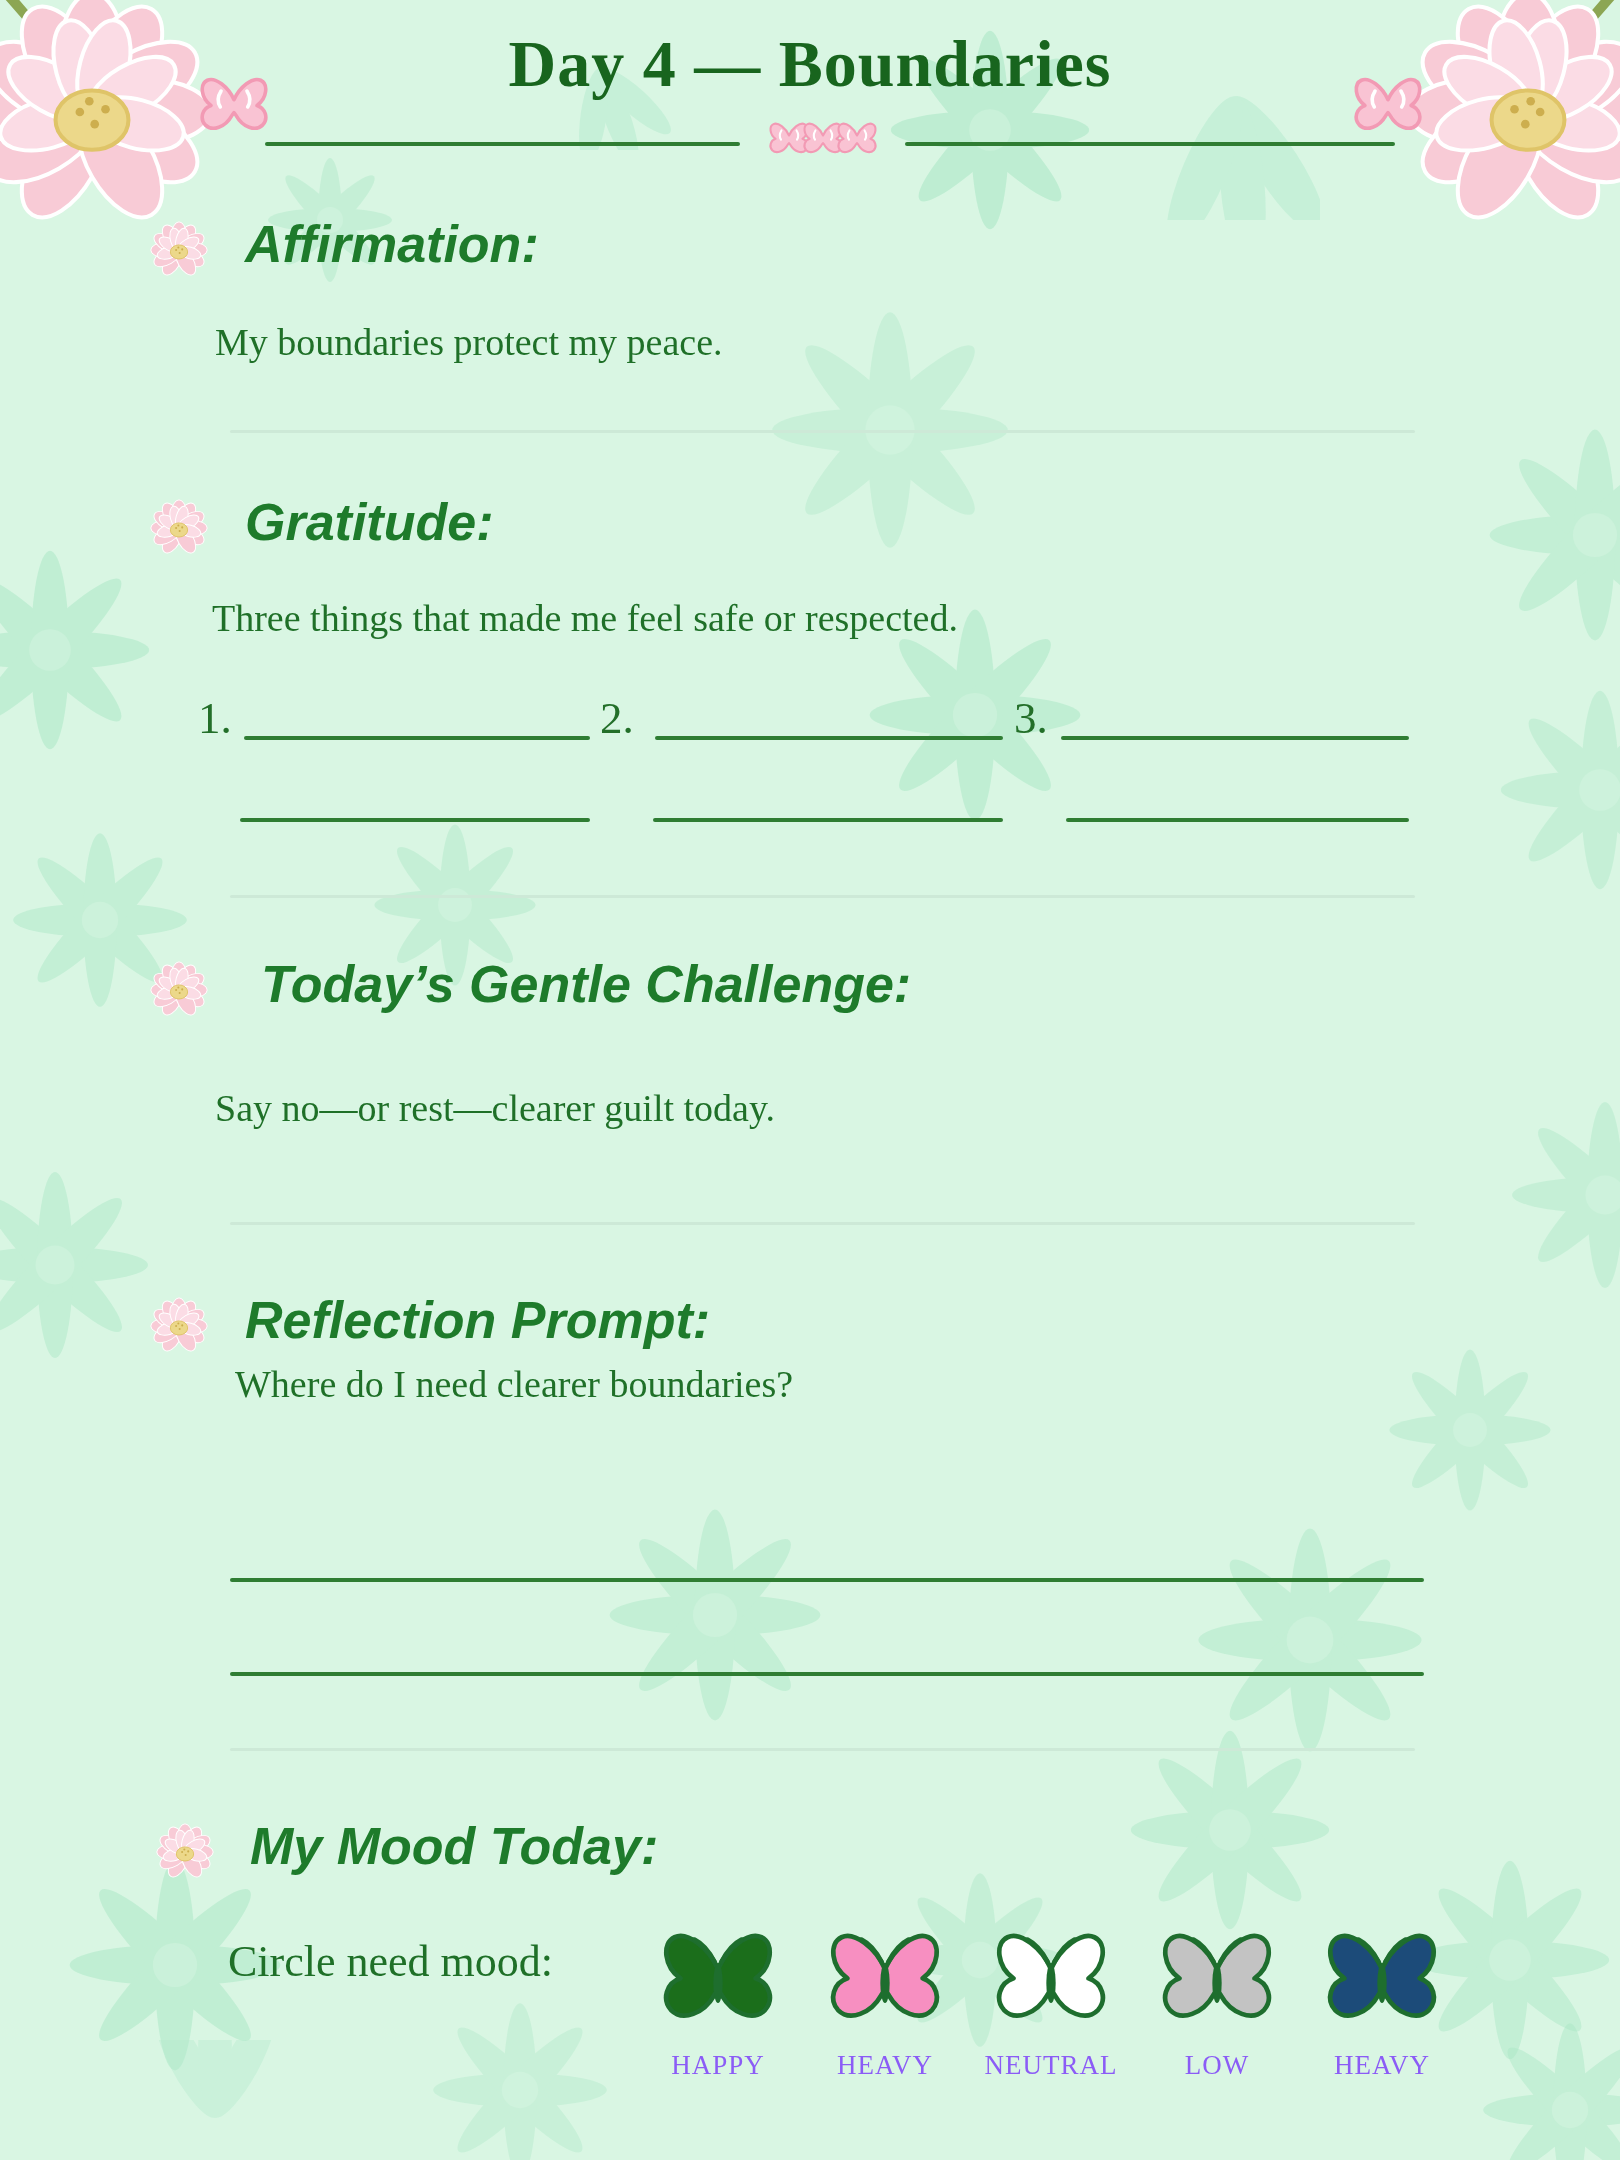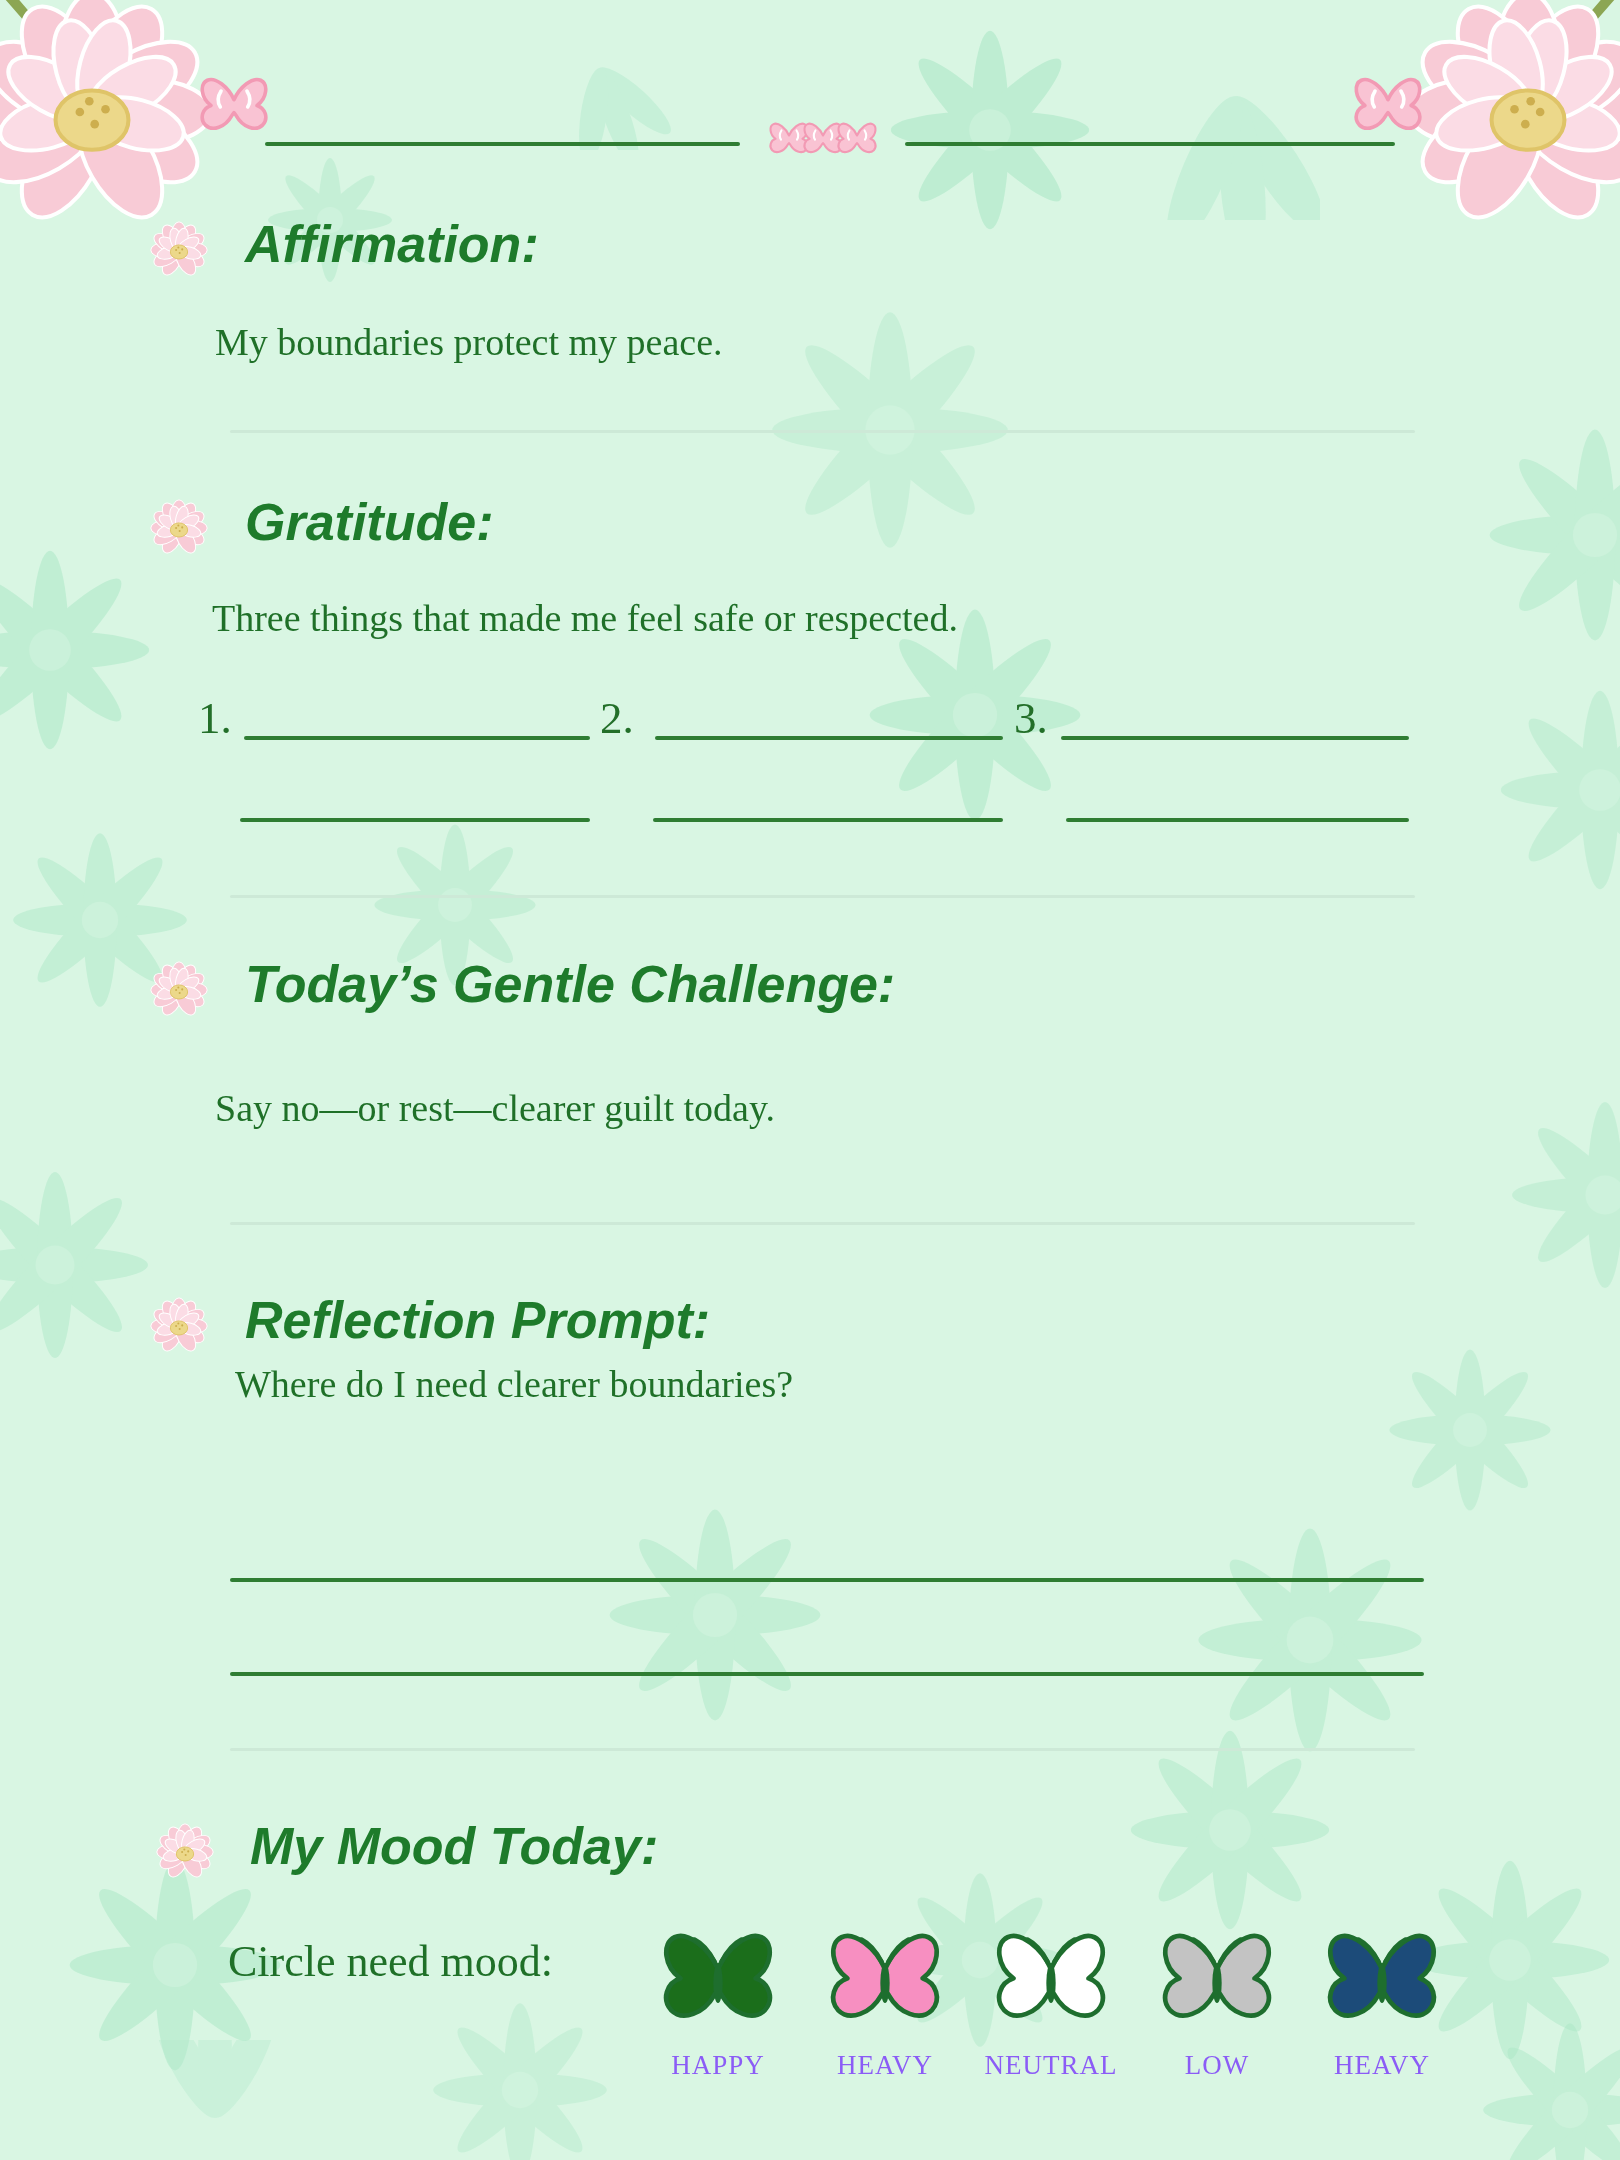--- a/index.html
+++ b/index.html
@@ -156,20 +156,21 @@
         <use href="#g-cornerlotus"></use>
       </g>
     </svg>
   <svg class="deco" style="left:198px;top:70px" width="72" height="68" viewBox="0 0 100 92">
       <use href="#g-pinkfly"></use>
     </svg>
   <svg class="deco" style="left:1352px;top:70px" width="72" height="68" viewBox="0 0 100 92">
       <use href="#g-pinkfly"></use>
     </svg>
 
+  <div class="abs title" style="left:810px;top:26px;transform:translateX(-50%)">Day 4 — Boundaries</div>
 
   <div class="rule-dark" style="left:265px;top:142px;width:475px"></div>
   <div class="rule-dark" style="left:905px;top:142px;width:490px"></div>
   <div class="abs" style="left:768px;top:118px">
     <svg width="42" height="40" viewBox="0 0 100 92">
         <use href="#g-pinkfly"></use>
       </svg><svg width="42" height="40" viewBox="0 0 100 92" style="margin-left:-8px">
         <use href="#g-pinkfly"></use>
       </svg><svg width="42" height="40" viewBox="0 0 100 92" style="margin-left:-8px">
         <use href="#g-pinkfly"></use>
@@ -197,21 +198,21 @@
   <div class="rule-dark" style="left:1061px;top:736px;width:348px"></div>
 
   <div class="rule-dark" style="left:240px;top:818px;width:350px"></div>
   <div class="rule-dark" style="left:653px;top:818px;width:350px"></div>
   <div class="rule-dark" style="left:1066px;top:818px;width:343px"></div>
   <div class="rule-faint" style="left:230px;top:895px;width:1185px"></div>
 
   <svg class="abs" style="left:146px;top:958px" width="66" height="62" viewBox="-60 -62 120 120">
       <use href="#g-flower" transform="scale(0.62)"></use>
     </svg>
-  <div class="abs script-h" style="left:245px;top:954px">Today’s Gentle Challenge:</div>
+  <div class="abs script-h" style="left:261px;top:954px">Today’s Gentle Challenge:</div>
   <div class="abs body-t" style="left:215px;top:1086px">Say no—or rest—clearer guilt today.</div>
   <div class="rule-faint" style="left:230px;top:1222px;width:1185px"></div>
 
   <svg class="abs" style="left:146px;top:1294px" width="66" height="62" viewBox="-60 -62 120 120">
       <use href="#g-flower" transform="scale(0.62)"></use>
     </svg>
   <div class="abs script-h" style="left:245px;top:1290px">Reflection Prompt:</div>
   <div class="abs body-t" style="left:235px;top:1362px">Where do I need clearer boundaries?</div>
   <div class="rule-dark" style="left:230px;top:1578px;width:1194px"></div>
   <div class="rule-dark" style="left:230px;top:1672px;width:1194px"></div>

